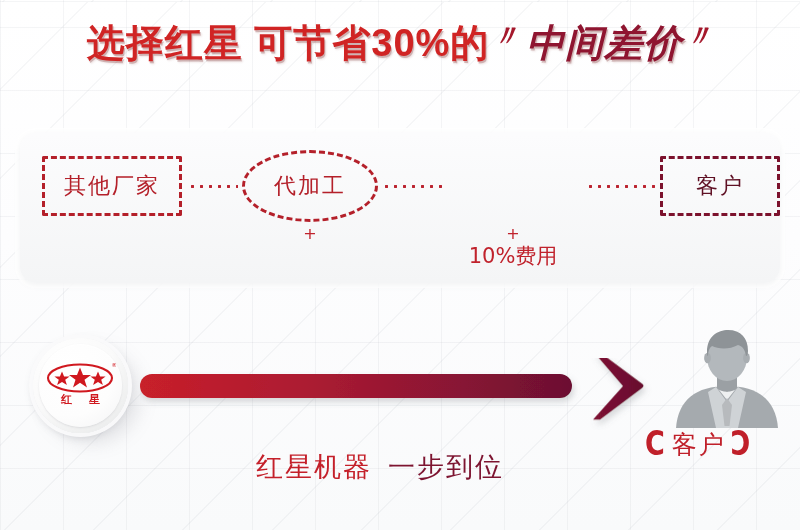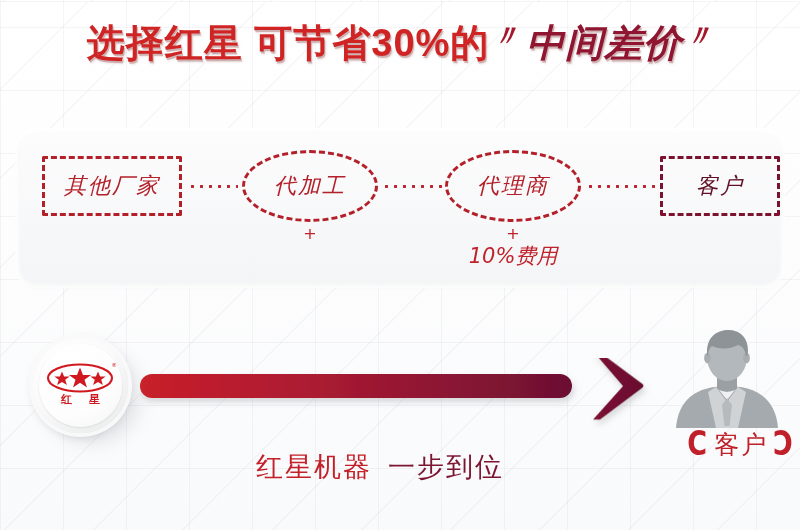--- a/index.html
+++ b/index.html
@@ -62,21 +62,20 @@
   }
 
   
   #flow-card{
     position:absolute;left:20px;top:133px;
     width:760px;height:150px;
     background:linear-gradient(180deg,#fcfcfd 0%,#f4f5f6 100%);
     border-radius:16px;
     box-shadow:0 2px 6px rgba(120,125,135,.10),
                0 0 0 5px rgba(255,255,255,.85);
-    font-style:italic;
   }
 
   .node{
     position:absolute;
     display:flex;align-items:center;justify-content:center;
     box-sizing:border-box;
     color:#b4202a;
     font-size:22px;
     letter-spacing:2px;
     font-family:"DejaVu Sans","Liberation Sans",sans-serif;
@@ -152,21 +151,21 @@
     margin-top:39px;
   }
   #tagline .t-a{color:#c4202a;}
   #tagline .t-b{color:#7d1430;margin-left:16px;}
 
   
   #person{position:absolute;left:672px;top:330px;width:110px;height:98px;}
 
   #client-caption{
     position:absolute;left:640px;top:428px;width:160px;
-    text-align:right;white-space:nowrap;
+    text-align:left;white-space:nowrap;
     color:#c0202a;font-size:25px;letter-spacing:2px;
     font-family:"DejaVu Sans","Liberation Sans",sans-serif;
   }
   #client-caption .brk{
     display:inline-block;font-size:27px;font-weight:bold;
     color:#c0202a;
     transform:scaleY(1.25);
     margin:0 5px;
   }
 </style>
@@ -189,23 +188,20 @@
 
     <div class="node pill" id="node-oem">
       <span>代加工</span>
     </div>
     <div class="fee" id="fee-oem">
       <span class="plus">+</span>
     </div>
 
     <div class="dots" id="dots-2"></div>
 
-    <div class="node pill" id="node-agent">
-      <span>代理商</span>
-    </div>
     <div class="fee" id="fee-agent">
       <span class="plus">+</span>
       <span class="amt">10%费用</span>
     </div>
 
     <div class="dots" id="dots-3"></div>
 
     <div class="node rect dark" id="node-client">
       <span>客户</span>
     </div>

